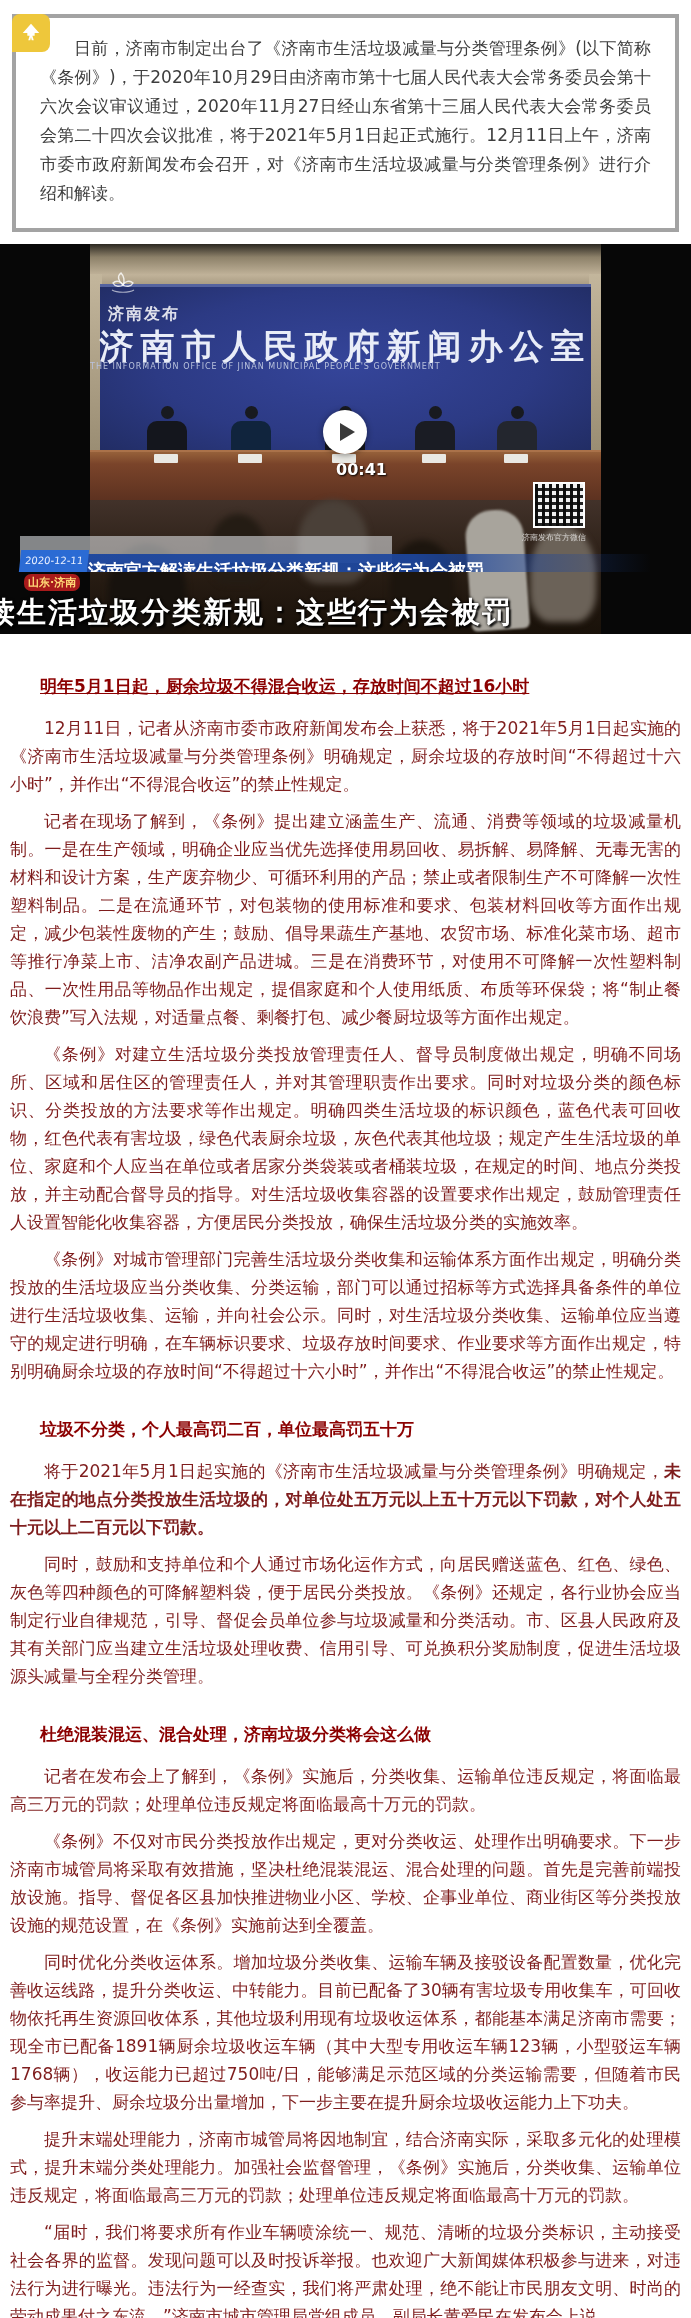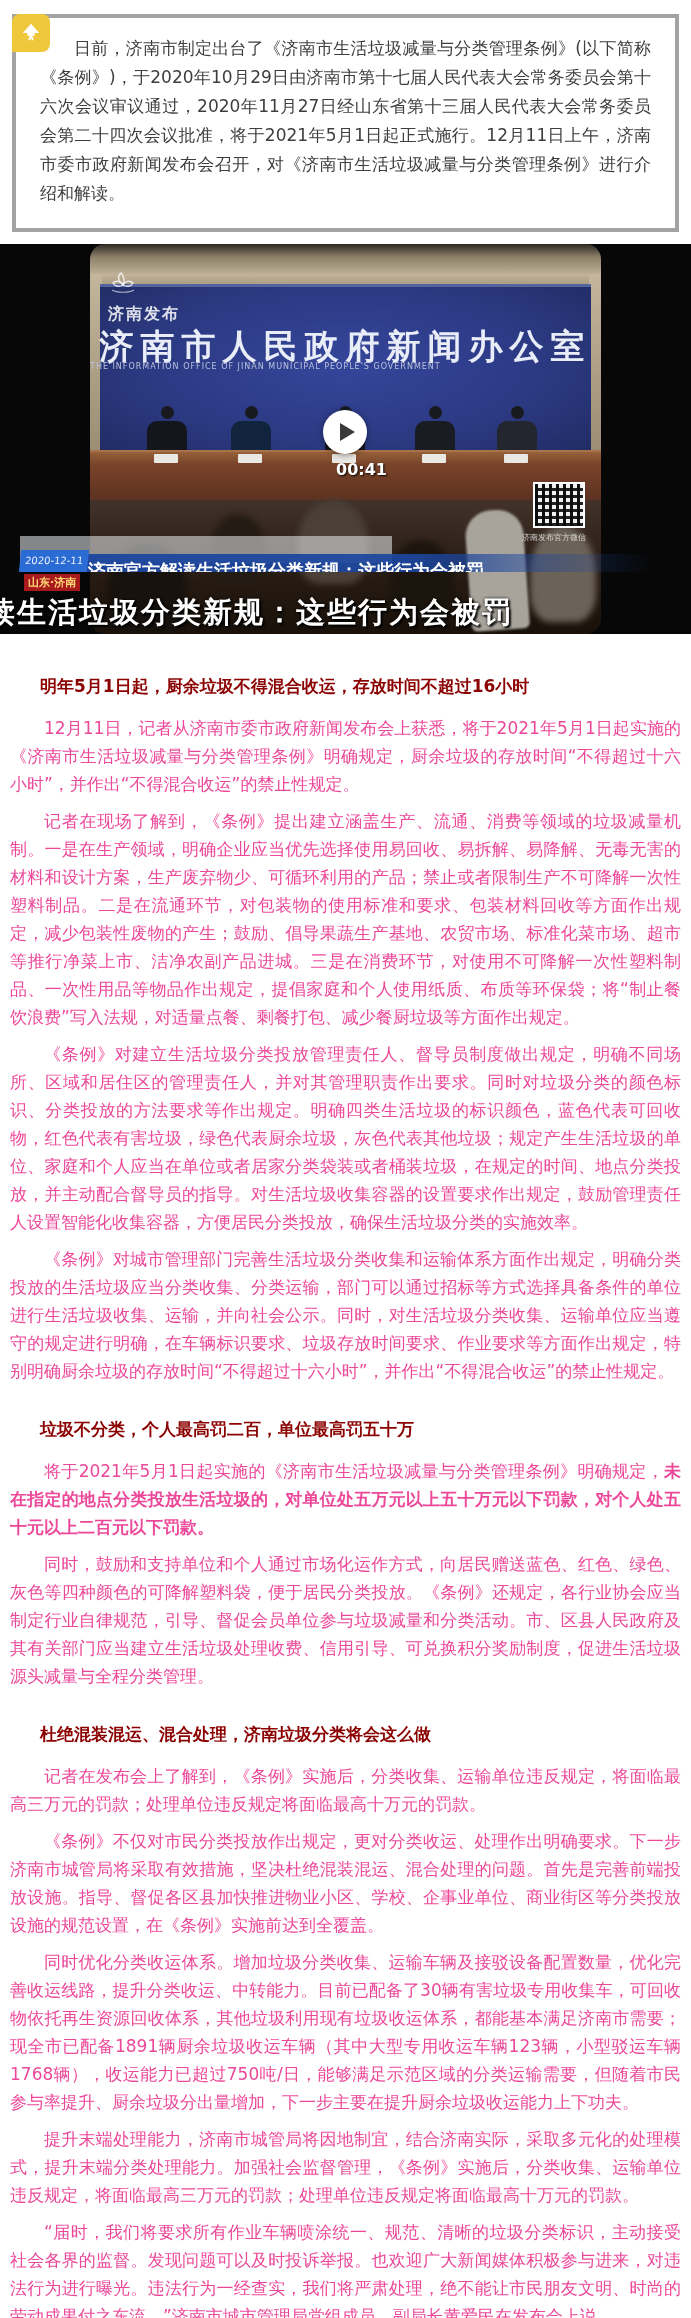--- a/index.html
+++ b/index.html
@@ -25,21 +25,21 @@
   .intro-text {
     font-size: 17px; line-height: 29px; text-indent: 2em;
     text-align: justify; color: #3e3e3e;
   }
 
   
   .video {
     position: relative; width: 691px; height: 390px; margin-top: 12px;
     background: #070707; overflow: hidden; cursor: pointer;
   }
-  .photo { position: absolute; left: 90px; top: 0; width: 511px; height: 390px; overflow: hidden; border-radius: 15px; }
+  .photo { position: absolute; left: 90px; top: 0; width: 511px; height: 390px; overflow: hidden; }
   .ceiling {
     position: absolute; left: 0; top: 0; width: 100%; height: 44px;
     background: linear-gradient(180deg, #2c2821 0%, #8d8169 30%, #c0b299 70%, #a2957c 100%);
   }
   .wall {
     position: absolute; left: 10px; right: 10px; top: 40px; height: 176px;
     background: radial-gradient(ellipse at 50% 45%, #35459a 0%, #2c3a84 55%, #202b60 100%);
     border-top: 3px solid #55639f;
   }
   .pillar { position: absolute; top: 30px; width: 12px; height: 226px; background: linear-gradient(180deg,#c3b69c,#8f8268); }
@@ -89,21 +89,21 @@
     color: #ffffff; font-size: 18px; font-weight: bold; line-height: 34px; padding-left: 30px;
     white-space: nowrap; overflow: hidden;
   }
   .date-badge {
     position: absolute; left: 20px; top: 306px; height: 22px; padding: 0 5px;
     background: #2b6bd4; color: #e8efff; font-size: 10px; line-height: 22px;
     transform: skewX(-6deg); z-index: 3;
   }
   .loc-badge {
     position: absolute; left: 24px; top: 330px; height: 17px; padding: 0 4px;
-    background: #a81a1b; color: #ffd876; font-size: 11px; font-weight: bold; line-height: 17px; z-index: 3;
+    background: #a81a1b; color: #ffd876; font-size: 11px; font-weight: bold; line-height: 17px; z-index: 3; border-radius: 7px;
   }
   .big-subtitle {
     position: absolute; left: -14px; top: 349px; white-space: nowrap;
     color: #ffffff; font-size: 29px; font-weight: bold; letter-spacing: 2px;
     text-shadow: 0 0 3px #000, 2px 2px 2px rgba(0,0,0,.9);
   }
   .play-btn {
     position: absolute; left: 323px; top: 166px; width: 44px; height: 44px; border-radius: 50%;
     background: #ffffff; box-shadow: 0 1px 6px rgba(0,0,0,.45); z-index: 5;
     display: flex; align-items: center; justify-content: center; cursor: pointer;
@@ -116,22 +116,22 @@
     position: absolute; left: 16px; top: 216px; width: 100%; text-align: center; z-index: 5;
     color: #ffffff; font-size: 16px; font-weight: bold; text-shadow: 1px 1px 2px #000;
   }
 
   
   .article { margin: 0 10px; font-size: 17px; line-height: 28px; text-align: justify; }
   .article h3 {
     color: #8b0000; font-size: 17px; font-weight: bold;
     margin: 30px 0 14px 0; padding-left: 30px; text-align: left;
   }
-  .article h3.first { margin-top: 38px; }
-  .article p { margin: 9px 0; text-indent: 2em; color: #ec4899; }
+  .article h3.first { margin-top: 38px; text-decoration: underline; }
+  .article p { margin: 9px 0; text-indent: 2em; color: #7f1d1d; }
   .article .bold { font-weight: bold; }
 </style>
 </head>
 <body>
 
 <div class="intro-wrap">
   <div class="intro-icon">
     <svg width="22" height="22" viewBox="0 0 24 24">
       <path d="M12 2 L21 12 H16 V15 H13.5 L15 20 H12.8 L12 16.5 L11.2 20 H9 L10.5 15 H8 V12 H3 Z" fill="#ffffff"></path>
     </svg>

